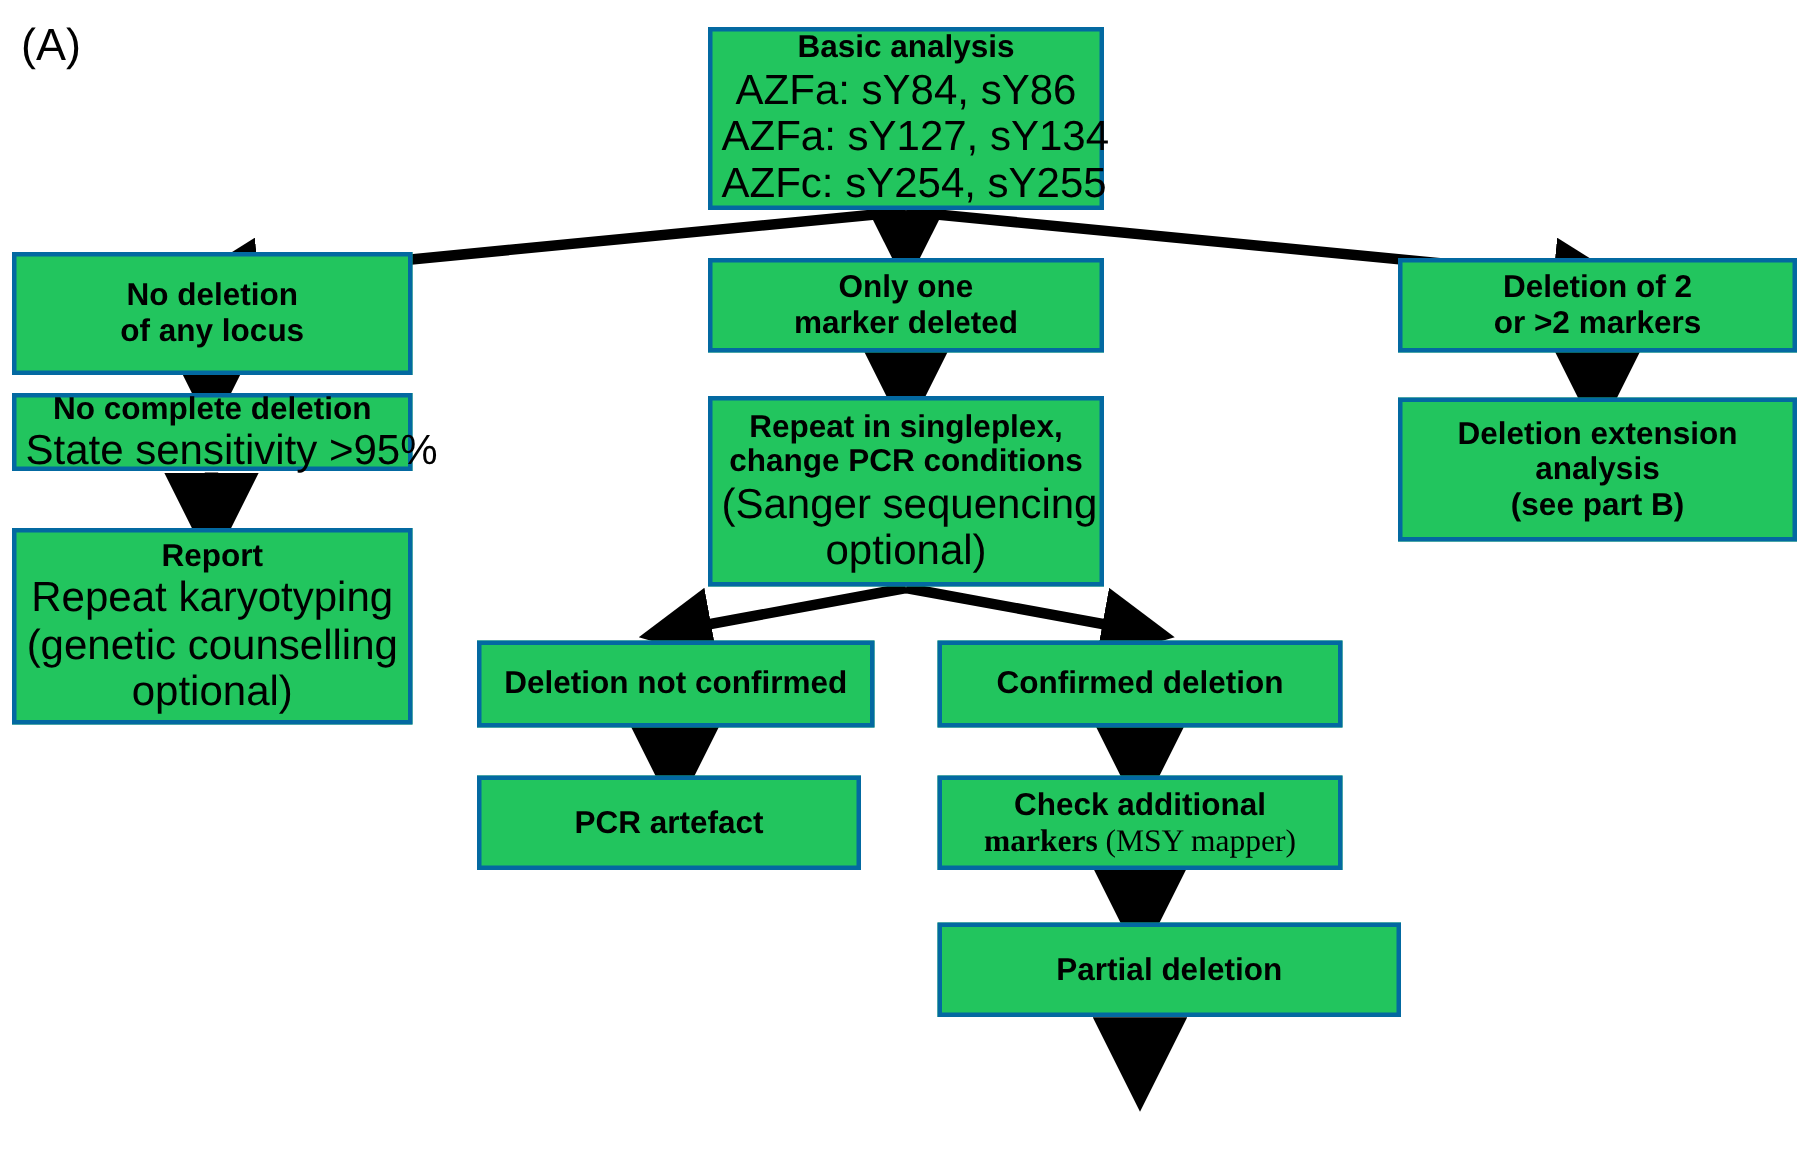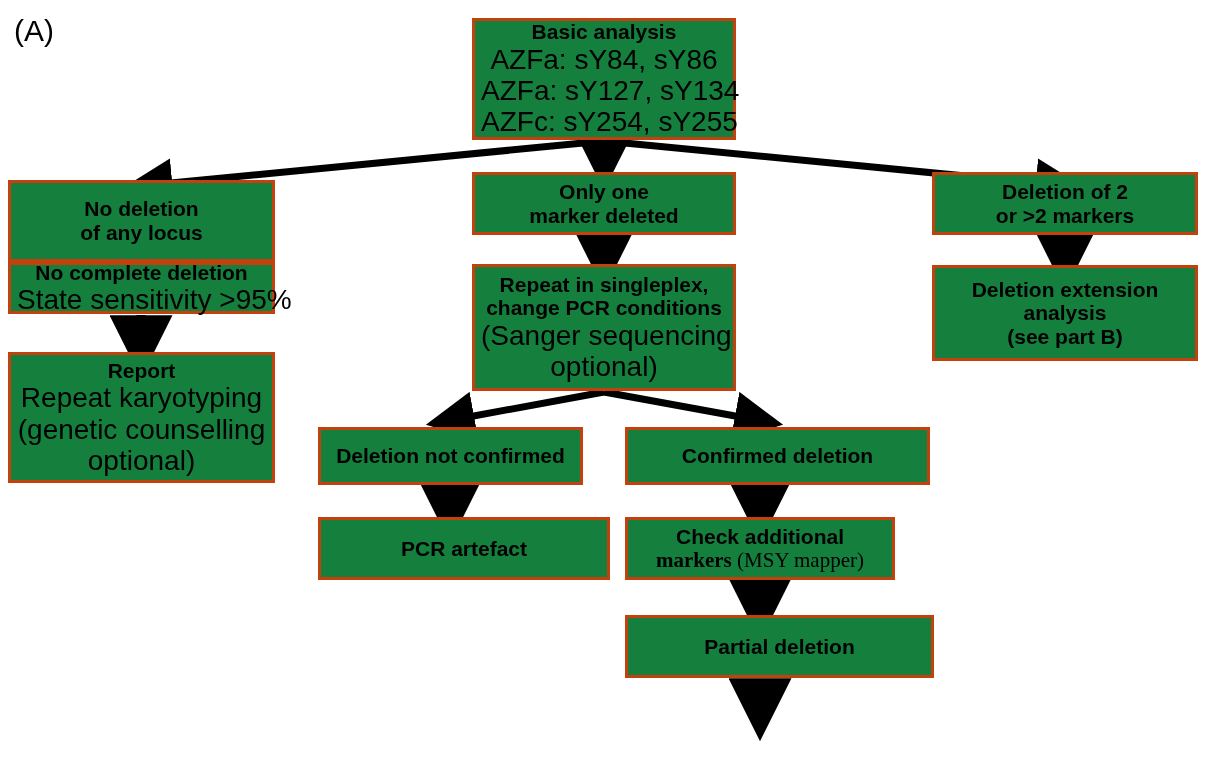--- a/index.html
+++ b/index.html
@@ -22,22 +22,22 @@
     position: absolute;
     font-size: 30px;
     font-weight: 400;
     color: #000;
     letter-spacing: 0px;
     line-height: 1;
   }
   .node {
     position: absolute;
     box-sizing: border-box;
-    border: 3px solid #c2410c;
-    background: #15803d;
+    border: 3px solid #0369a1;
+    background: #22c55e;
     display: flex;
     flex-direction: column;
     align-items: center;
     justify-content: center;
     text-align: center;
     padding: 2px 6px;
     line-height: 1.12;
   }
   .node .ln {
     display: block;
@@ -128,21 +128,21 @@
     </g>
   </svg>
 
   <div class="node" style="left:472px; top:18px; width:264px; height:122px;">
     <span class="ln b">Basic analysis</span>
     <span class="ln r">AZFa: sY84, sY86</span>
     <span class="ln r">AZFa: sY127, sY134</span>
     <span class="ln r">AZFc: sY254, sY255</span>
   </div>
 
-  <div class="node" style="left:8px; top:180px; width:267px; height:82px;align-items:flex-end;">
+  <div class="node" style="left:8px; top:168px; width:267px; height:82px;align-items:flex-end;">
     <span class="ln b">No deletion</span>
     <span class="ln b">of any locus</span>
   </div>
 
   <div class="node" style="left:8px; top:262px; width:267px; height:52px;">
     <span class="ln b">No complete deletion</span>
     <span class="ln r">State sensitivity &gt;95%</span>
   </div>
 
   <div class="node" style="left:8px; top:352px; width:267px; height:131px;">
@@ -172,25 +172,25 @@
   <div class="node" style="left:932px; top:265px; width:266px; height:96px;">
     <span class="ln b">Deletion extension</span>
     <span class="ln b">analysis</span>
     <span class="ln b">(see part B)</span>
   </div>
 
   <div class="node" style="left:318px; top:427px; width:265px; height:58px;">
     <span class="ln b">Deletion not confirmed</span>
   </div>
 
-  <div class="node" style="left:318px; top:517px; width:292px; height:63px;">
+  <div class="node" style="left:318px; top:517px; width:256px; height:63px;">
     <span class="ln b">PCR artefact</span>
   </div>
 
-  <div class="node" style="left:625px; top:427px; width:305px; height:58px;">
+  <div class="node" style="left:625px; top:427px; width:270px; height:58px;">
     <span class="ln b">Confirmed deletion</span>
   </div>
 
   <div class="node" style="left:625px; top:517px; width:270px; height:63px;">
     <span class="ln b">Check additional</span>
     <span class="ln mix"><span class="strong">markers</span><span class="light"> (MSY mapper)</span></span>
   </div>
 
   <div class="node" style="left:625px; top:615px; width:309px; height:63px;">
     <span class="ln b">Partial deletion</span>

